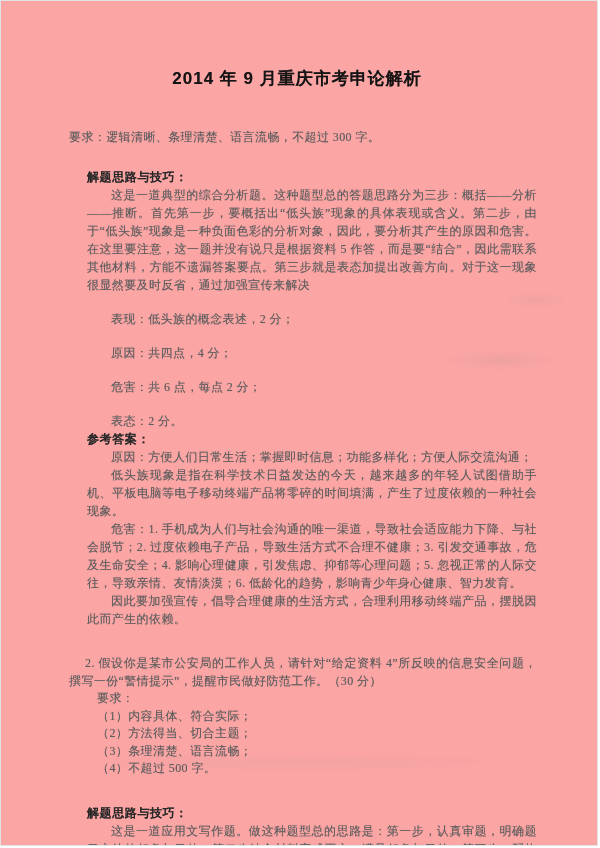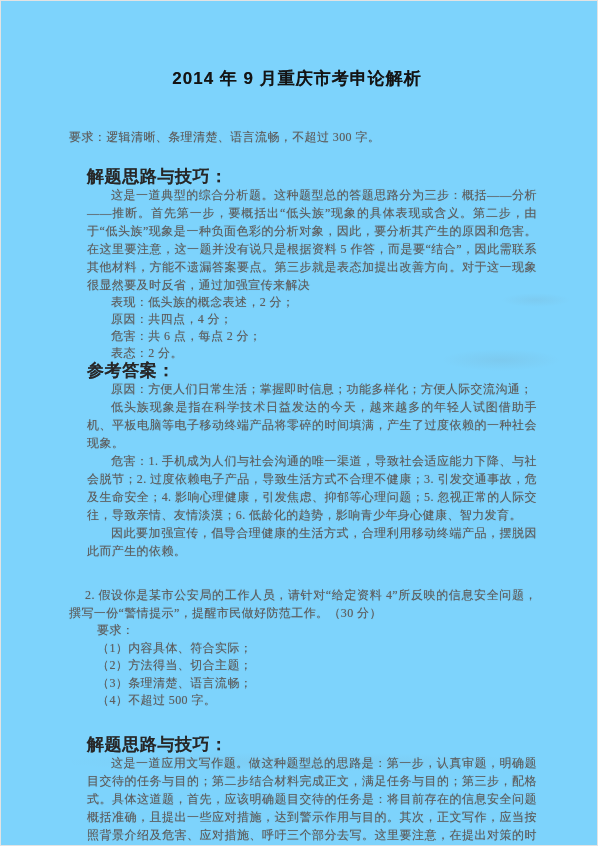--- a/index.html
+++ b/index.html
@@ -4,21 +4,21 @@
 <style>
   html, body {
     margin: 0;
     padding: 0;
     background: #ffffff;
   }
   .page {
     position: relative;
     width: 598px;
     height: 846px;
-    background: #7dd3fc;
+    background: #fca5a5;
     border: 1px solid #e3e3e3;
     overflow: hidden;
     font-family: "Liberation Serif", serif;
     color: #5d5d5d;
     box-sizing: border-box;
   }
   .content {
     position: relative;
     padding: 66px 60px 0 86px;
   }
@@ -42,31 +42,31 @@
   }
   .indent { text-indent: 2em; font-family: Liberation Serif, serif; }
   .q1-prompt { text-indent: 10px; }
   .outdent { margin-left: -18px; }
   .hang {
     margin-left: -18px;
     text-indent: 16px;
   }
   .heading {
     font-family: "Liberation Sans", sans-serif;
-    font-size: 17px;
+    font-size: 12px;
     line-height: 18px;
     font-weight: 700;
     color: #272727;
     margin: 0;
     letter-spacing: 0.6px;
     text-shadow: 0 0 0.6px rgba(39,39,39,0.5);
   }
   .gap-md { height: 22px; }
   .gap-lg { height: 26px; }
-  .score-item { margin-left: 2em; line-height: 17px; }
+  .score-item { margin-left: 2em; line-height: 17px; margin-top: 17px; }
   .req-block { margin-left: 10px; }
   .req-item { line-height: 17.5px; }
   .artifact {
     position: absolute;
     pointer-events: none;
   }
   .a1 {
     left: 440px; top: 348px; width: 120px; height: 22px;
     background: radial-gradient(ellipse at center, rgba(120,120,120,0.10), rgba(120,120,120,0) 70%);
   }

